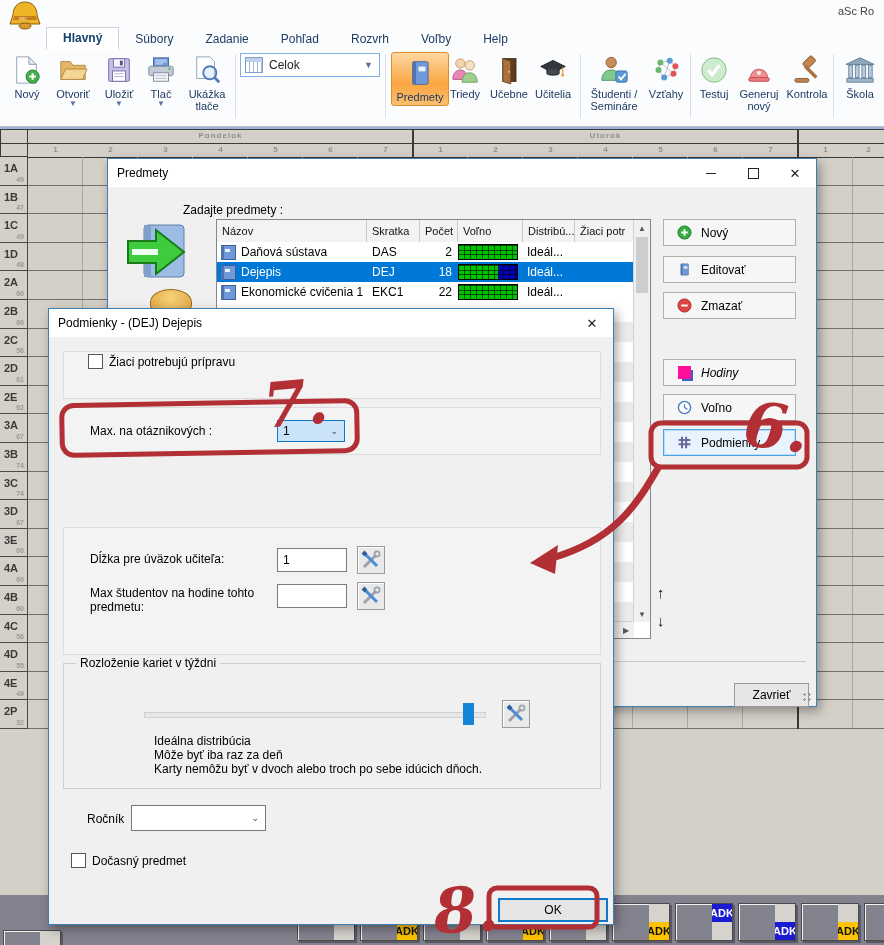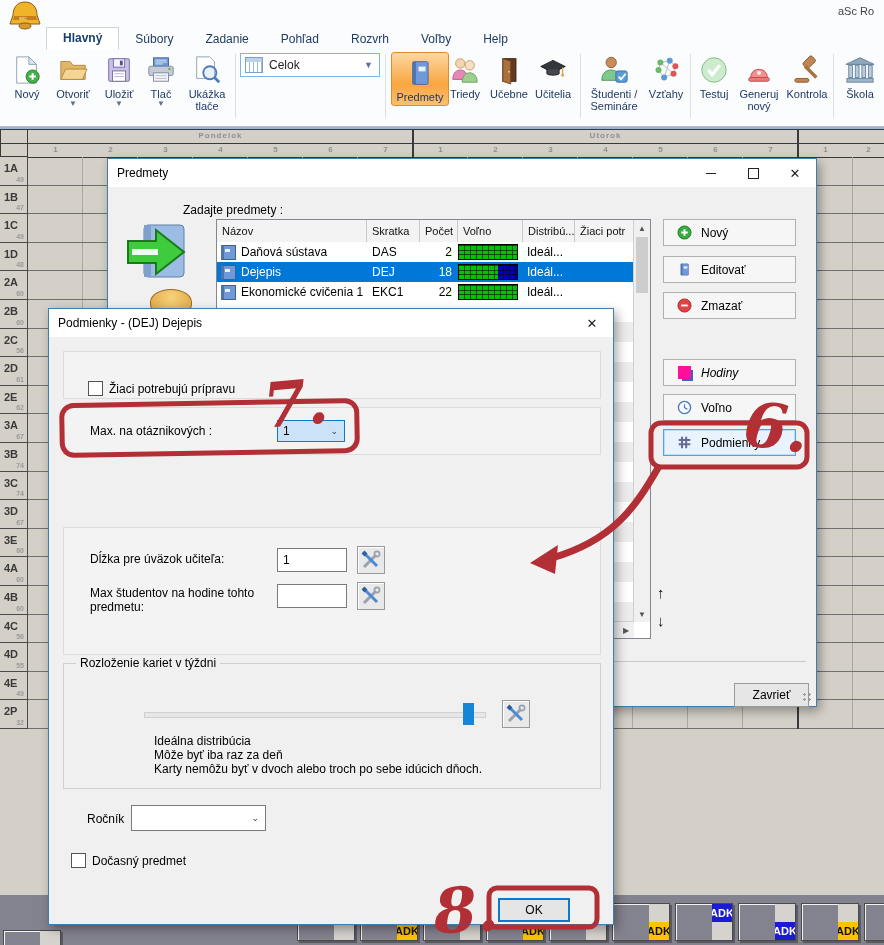--- a/index.html
+++ b/index.html
@@ -108,21 +108,21 @@
   .cb{width:13px;height:13px;background:#fff;border:1px solid #555;flex:none;}
   .field{position:absolute;background:#fff;border:1px solid #7a7a7a;font-size:12px;color:#000;display:flex;align-items:center;padding-left:5px;box-sizing:border-box;}
   .combo{position:absolute;background:#fff;border:1px solid #7a7a7a;font-size:12px;color:#000;display:flex;align-items:center;padding-left:5px;box-sizing:border-box;}
   .combo .chev{margin-left:auto;padding-right:6px;color:#444;font-size:9px;}
   #max-combo{background:#cbe3f9;border:1px solid #0f78c8;}
   .toolbtn{position:absolute;width:28px;height:28px;background:#e9e9e9;border:1px solid #9a9a9a;box-sizing:border-box;box-shadow:inset 1px 1px 0 #fff;display:flex;align-items:center;justify-content:center;}
   #slider-track{position:absolute;left:80px;top:48px;width:340px;height:4px;background:#e7e7e7;border:1px solid #d0d0d0;}
   #slider-handle{position:absolute;left:318px;top:-10px;width:11px;height:22px;background:#1585d8;}
   .dist-line{font-size:12px;color:#000;line-height:14px;}
   #dist-lines{position:absolute;left:90px;top:70px;}
-  #ok-btn{position:absolute;left:449px;top:589px;width:72px;height:24px;background:#e5e5e5;border:2px solid #0f78c8;box-sizing:border-box;font-size:12px;display:flex;align-items:center;justify-content:center;}
+  #ok-btn{position:absolute;left:449px;top:589px;width:110px;height:24px;background:#e5e5e5;border:2px solid #0f78c8;box-sizing:border-box;font-size:12px;display:flex;align-items:center;justify-content:center;}
 
   
   #anno{position:absolute;left:0;top:0;width:884px;height:945px;pointer-events:none;z-index:60;}
   #dlg-predmety{z-index:20;}
   #dlg-podmienky{z-index:40;}
   #cards-layer{position:absolute;left:0;top:0;z-index:5;}
   .handtext{font-weight:bold;fill:#b22f35;font-family:"DejaVu Serif",serif;font-style:italic;}
 </style>
 </head>
 <body>
@@ -648,21 +648,21 @@
     <div class="titlebar">
       <span>Podmienky - (DEJ) Dejepis</span>
       <div class="winbtns">
         <div class="winbtn">
             <span class="x-glyph">✕</span>
           </div>
       </div>
     </div>
 
     <div class="group" style="top:42px;height:48px;">
-      <div class="cbrow" style="left:24px;top:29px;">
+      <div class="cbrow" style="left:24px;top:2px;">
         <span class="cb"></span>
         <span>Žiaci potrebujú prípravu</span>
       </div>
     </div>
 
     <div class="group" style="top:98px;height:48px;">
       <span class="plabel" style="left:26px;top:16px;">Max. na otáznikových :</span>
       <div class="combo" id="max-combo" style="left:213px;top:12px;width:68px;height:22px;">
         <span>1</span>
         <span class="chev">⌄</span>

